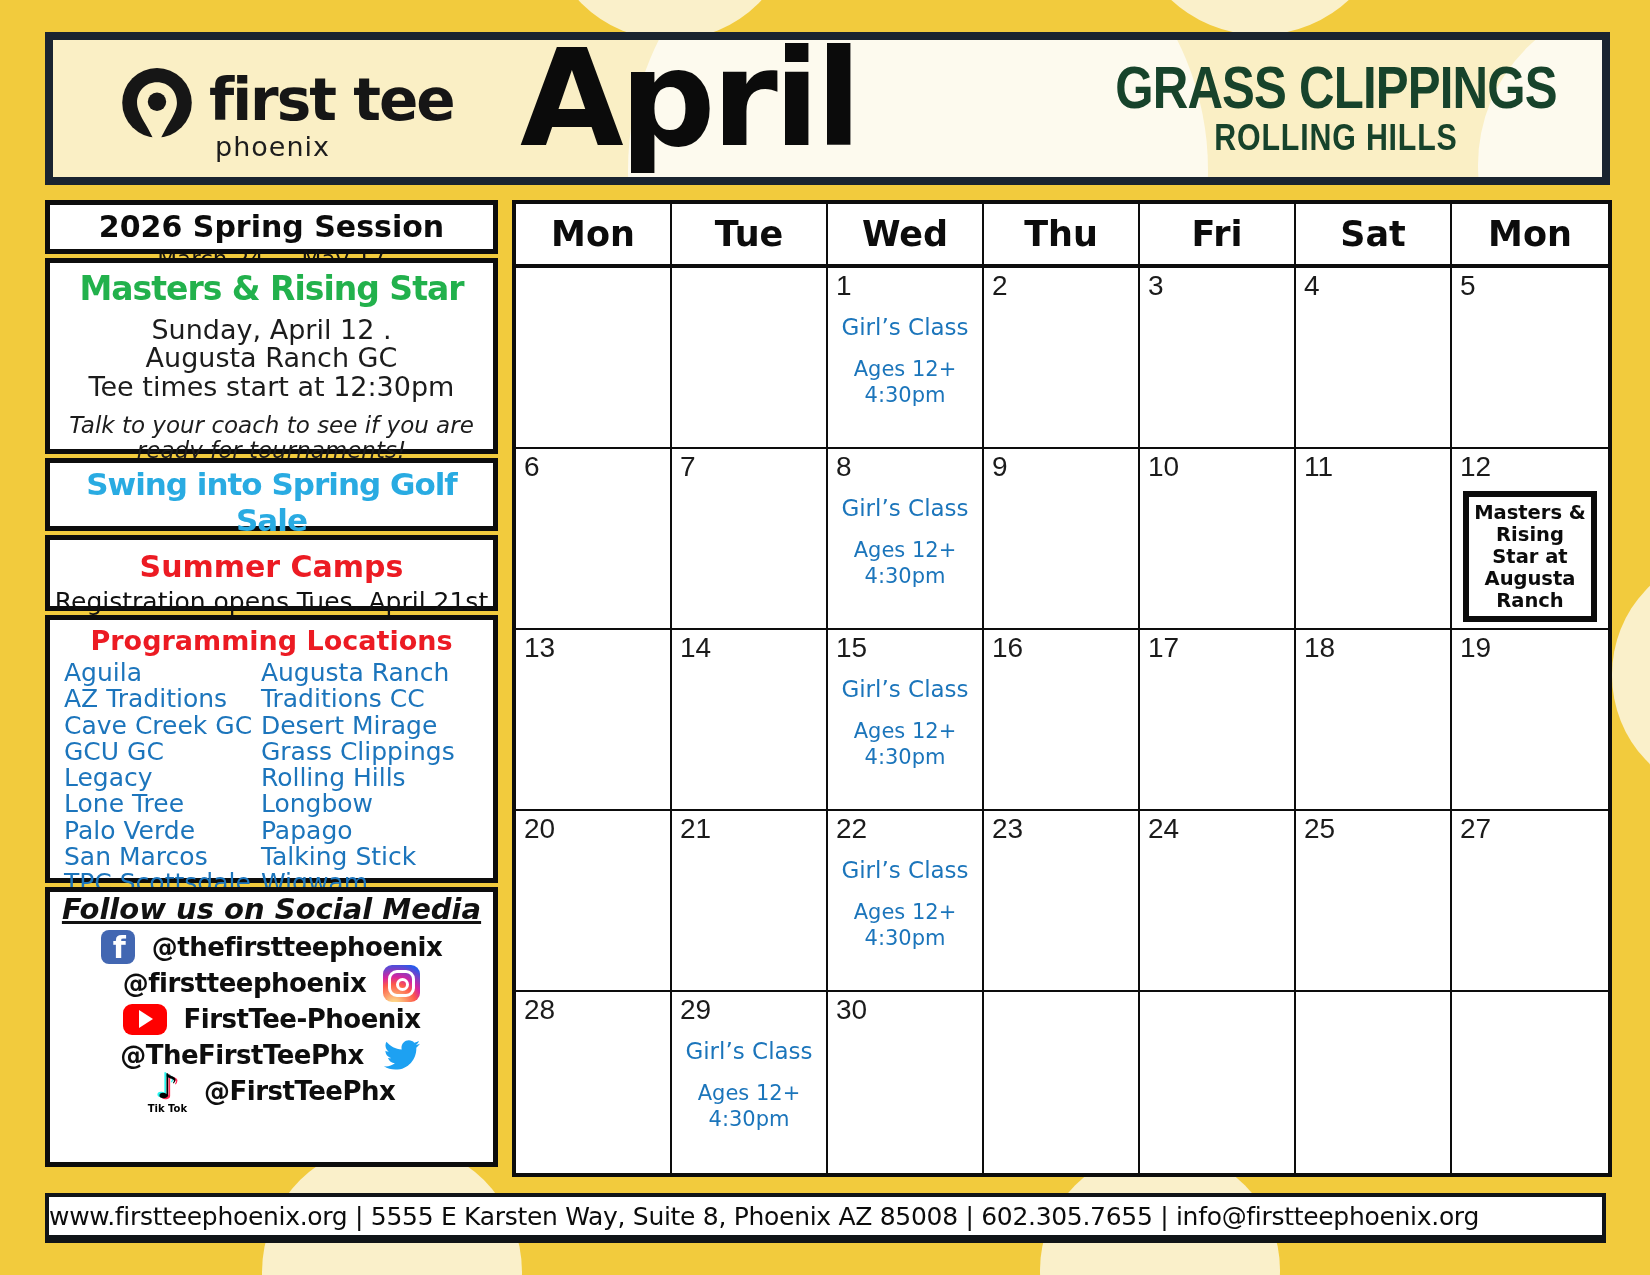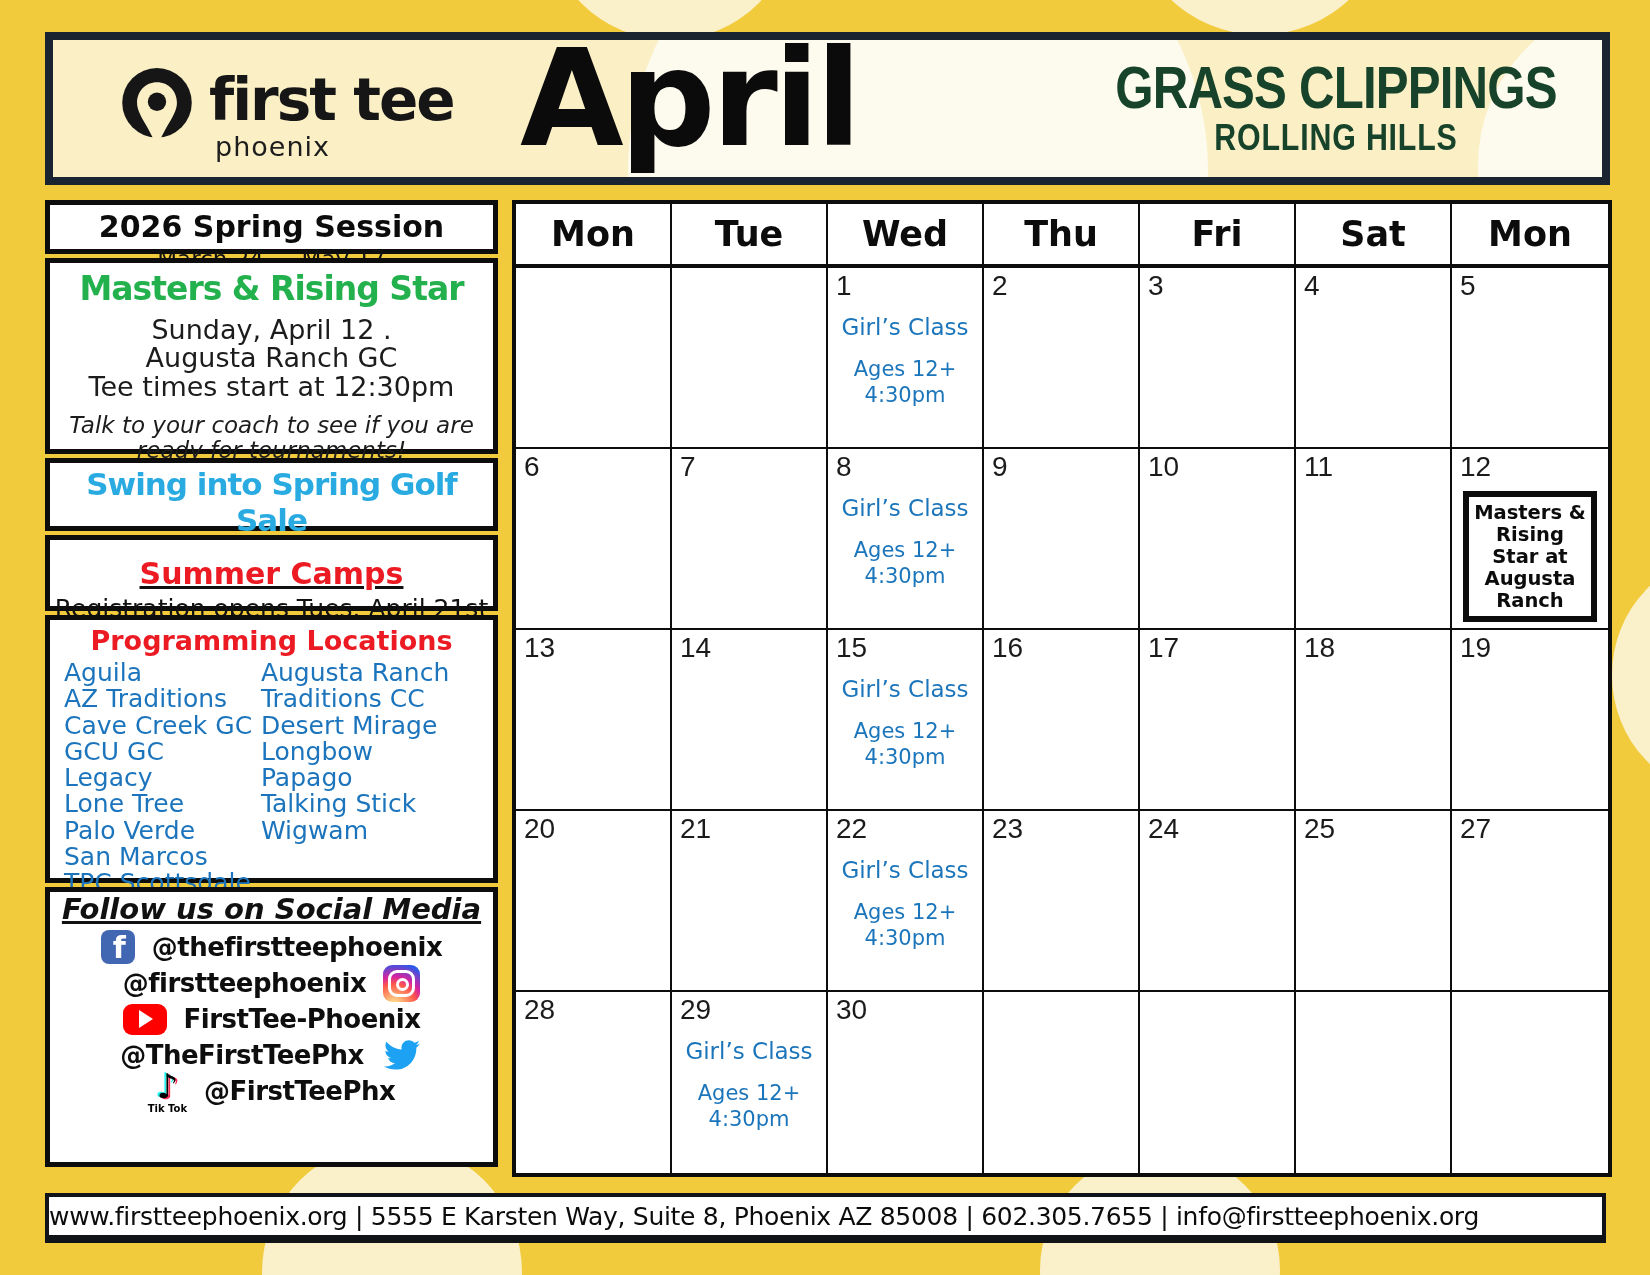--- a/index.html
+++ b/index.html
@@ -48,21 +48,21 @@
   .bx-session{height:54px;padding-top:4px;}
   .t-session{font-size:30px;font-weight:bold;color:#0c0c0c;}
   .s-session{font-size:23px;margin-top:2px;}
   .bx-masters{height:196px;padding-top:6px;}
   .t-masters{font-size:33px;font-weight:800;color:#22B14C;letter-spacing:-1px;}
   .m-lines{font-size:27px;line-height:1.05;margin-top:8px;color:#1c1c1c;}
   .m-note{font-size:23px;font-style:italic;line-height:1.1;margin-top:12px;color:#1c1c1c;}
   .bx-sale{height:73px;padding-top:3px;}
   .t-sale{font-size:31px;font-weight:800;color:#29ABE2;letter-spacing:-1px;}
   .s-sale{font-size:25px;font-weight:bold;margin-top:1px;}
-  .bx-camps{height:76px;padding-top:16px;text-decoration:underline;}
+  .bx-camps{height:76px;padding-top:9px;}
   .t-camps{font-size:30px;font-weight:800;color:#EC1B23;}
   .s-camps{font-size:25px;margin-top:3px;}
   .bx-loc{height:268px;padding-top:5px;}
   .t-loc{font-size:27px;font-weight:800;color:#EC1B23;}
   .loc-cols{display:flex;text-align:left;padding:4px 10px 0 14px;}
   .loc-col{color:#1C75BC;font-size:25px;line-height:1.05;}
   .loc-col1{width:47%;}
   .loc-col2{width:53%;}
   .bx-social{height:280px;padding-top:0;}
   .t-social{font-size:29px;font-weight:800;font-style:italic;
@@ -179,20 +179,21 @@
           <div>Legacy</div>
           <div>Lone Tree</div>
           <div>Palo Verde</div>
           <div>San Marcos</div>
           <div>TPC Scottsdale</div>
         </div>
       <div class="loc-col loc-col2">
           <div>Augusta Ranch</div>
           <div>Traditions CC</div>
           <div>Desert Mirage</div>
+          <div>Grass Clippings Rolling Hills</div>
           <div>Longbow</div>
           <div>Papago</div>
           <div>Talking Stick</div>
           <div>Wigwam</div>
         </div>
     </div>
   </div>
   <div class="sbox bx-social">
     <div class="t-social">Follow us on Social Media</div>
     <div class="srow">

